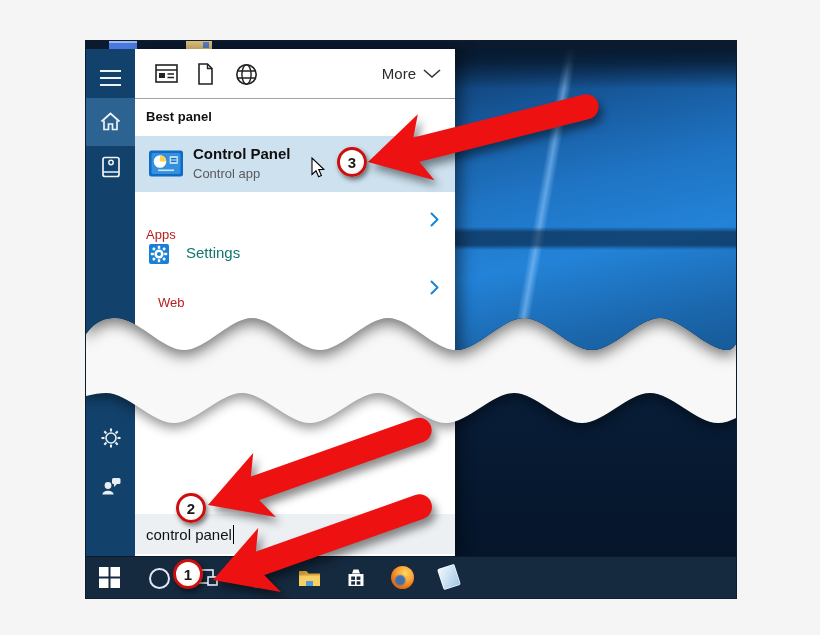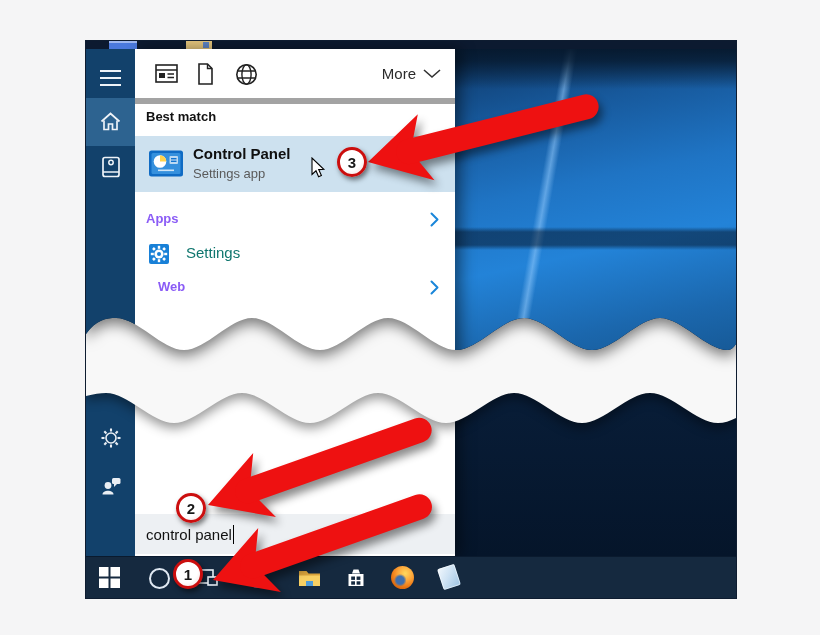--- a/index.html
+++ b/index.html
@@ -66,31 +66,31 @@
   }
   .top-strip{position:absolute;left:0;top:0;right:0;height:8px;background:#0c1a30;}
   .strip-frag-blue{position:absolute;left:23px;top:0;width:28px;height:8px;background:#4a79dd;
     border-top:2px solid #9db7ef;box-sizing:border-box;}
   .strip-frag-yellow{position:absolute;left:100px;top:0;width:26px;height:8px;background:#e7c87e;}
   .strip-frag-dot{position:absolute;left:117px;top:1px;width:6px;height:6px;background:#5f87c8;}
   .panel-upper{
     position:absolute;left:49px;top:8px;width:320px;height:345px;background:#ffffff;
     box-shadow:6px 0 14px rgba(0,0,0,0.45);
   }
-  .filter-row{position:absolute;left:0;top:0;right:0;height:49px;border-bottom:6px solid #a3a3a3;}
+  .filter-row{position:absolute;left:0;top:0;right:0;height:49px;border-bottom:1px solid #a3a3a3;}
   .filter-icon{position:absolute;top:14px;}
   .more-btn{position:absolute;right:14px;top:0;height:49px;display:flex;align-items:center;gap:7px;
     font-size:15px;color:#2b2b2b;cursor:default;}
   .best-match{position:absolute;left:11px;top:60px;font-size:13px;font-weight:bold;color:#111;}
   .result-row{position:absolute;left:0;right:0;top:87px;height:56px;background:#cde1ef;}
   .cp-icon{position:absolute;left:14px;top:14px;}
   .result-title{position:absolute;left:58px;top:9px;font-size:15px;font-weight:bold;color:#0f0f0f;}
   .result-sub{position:absolute;left:58px;top:30px;font-size:13px;color:#5a5a5a;}
   .section-row{position:absolute;left:0;right:0;height:26px;}
-  .section-label{position:absolute;left:11px;top:4px;font-size:13px;font-weight:bold;color:#8b5cf6;}
+  .section-label{position:absolute;left:11px;top:20px;font-size:13px;font-weight:normal;color:#b91c1c;}
   .section-chevron{position:absolute;right:16px;top:5px;}
   .settings-row{position:absolute;left:0;right:0;top:186px;height:38px;}
   .settings-label{position:absolute;left:51px;top:9px;font-size:15px;color:#0f766e;}
   .sidebar-upper{position:absolute;left:0;top:8px;width:49px;height:345px;background:#12416b;}
   .home-highlight{position:absolute;left:0;top:49px;width:49px;height:48px;background:#2d6390;}
   .hamburger{position:absolute;left:14px;top:21px;width:21px;}
   .hamburger div{height:2px;background:#eef3f8;margin-bottom:5px;}
   .side-ic{position:absolute;left:0;width:49px;display:flex;justify-content:center;}
   
   .anno{position:absolute;left:0;top:0;pointer-events:none;}
@@ -234,35 +234,35 @@
           </svg>
         </div>
         <div class="more-btn">
           <span>More</span>
           <svg width="18" height="10" viewBox="0 0 18 10">
             <path d="M1,1 L9,8 L17,1" fill="none" stroke="#333" stroke-width="1.6"></path>
           </svg>
         </div>
       </div>
 
-      <div class="best-match">Best match</div>
+      <div class="best-match">Best panel</div>
 
       <div class="result-row">
         <svg class="cp-icon" width="34" height="27" viewBox="0 0 34 27">
           <rect x="0" y="0.5" width="34" height="26" rx="2.5" fill="#0f6bc4"></rect>
           <rect x="2.5" y="3" width="29" height="21" rx="1.5" fill="#3590dd"></rect>
           <circle cx="11" cy="11.5" r="6.3" fill="#ffffff"></circle>
           <path d="M11,11.5 L11,5.2 A6.3,6.3 0 0 1 17.3,11.5 Z" fill="#ffd34d"></path>
           <rect x="20.5" y="6" width="8.5" height="8" rx="1" fill="#bcd9f2"></rect>
           <rect x="22" y="8" width="5.5" height="1.4" fill="#1174cf"></rect>
           <rect x="22" y="10.6" width="5.5" height="1.4" fill="#1174cf"></rect>
           <rect x="9" y="19.5" width="16" height="1.6" fill="#cfe5f7"></rect>
         </svg>
         <div class="result-title">Control Panel</div>
-        <div class="result-sub">Settings app</div>
+        <div class="result-sub">Control app</div>
       </div>
 
       <div class="section-row" style="top:158px;">
         <div class="section-label">Apps</div>
         <svg class="section-chevron" width="9" height="15" viewBox="0 0 9 15">
           <path d="M1.5,1.5 L7.5,7.5 L1.5,13.5" fill="none" stroke="#1a86d9" stroke-width="2" stroke-linecap="round" stroke-linejoin="round"></path>
         </svg>
       </div>
 
       <div class="settings-row">

